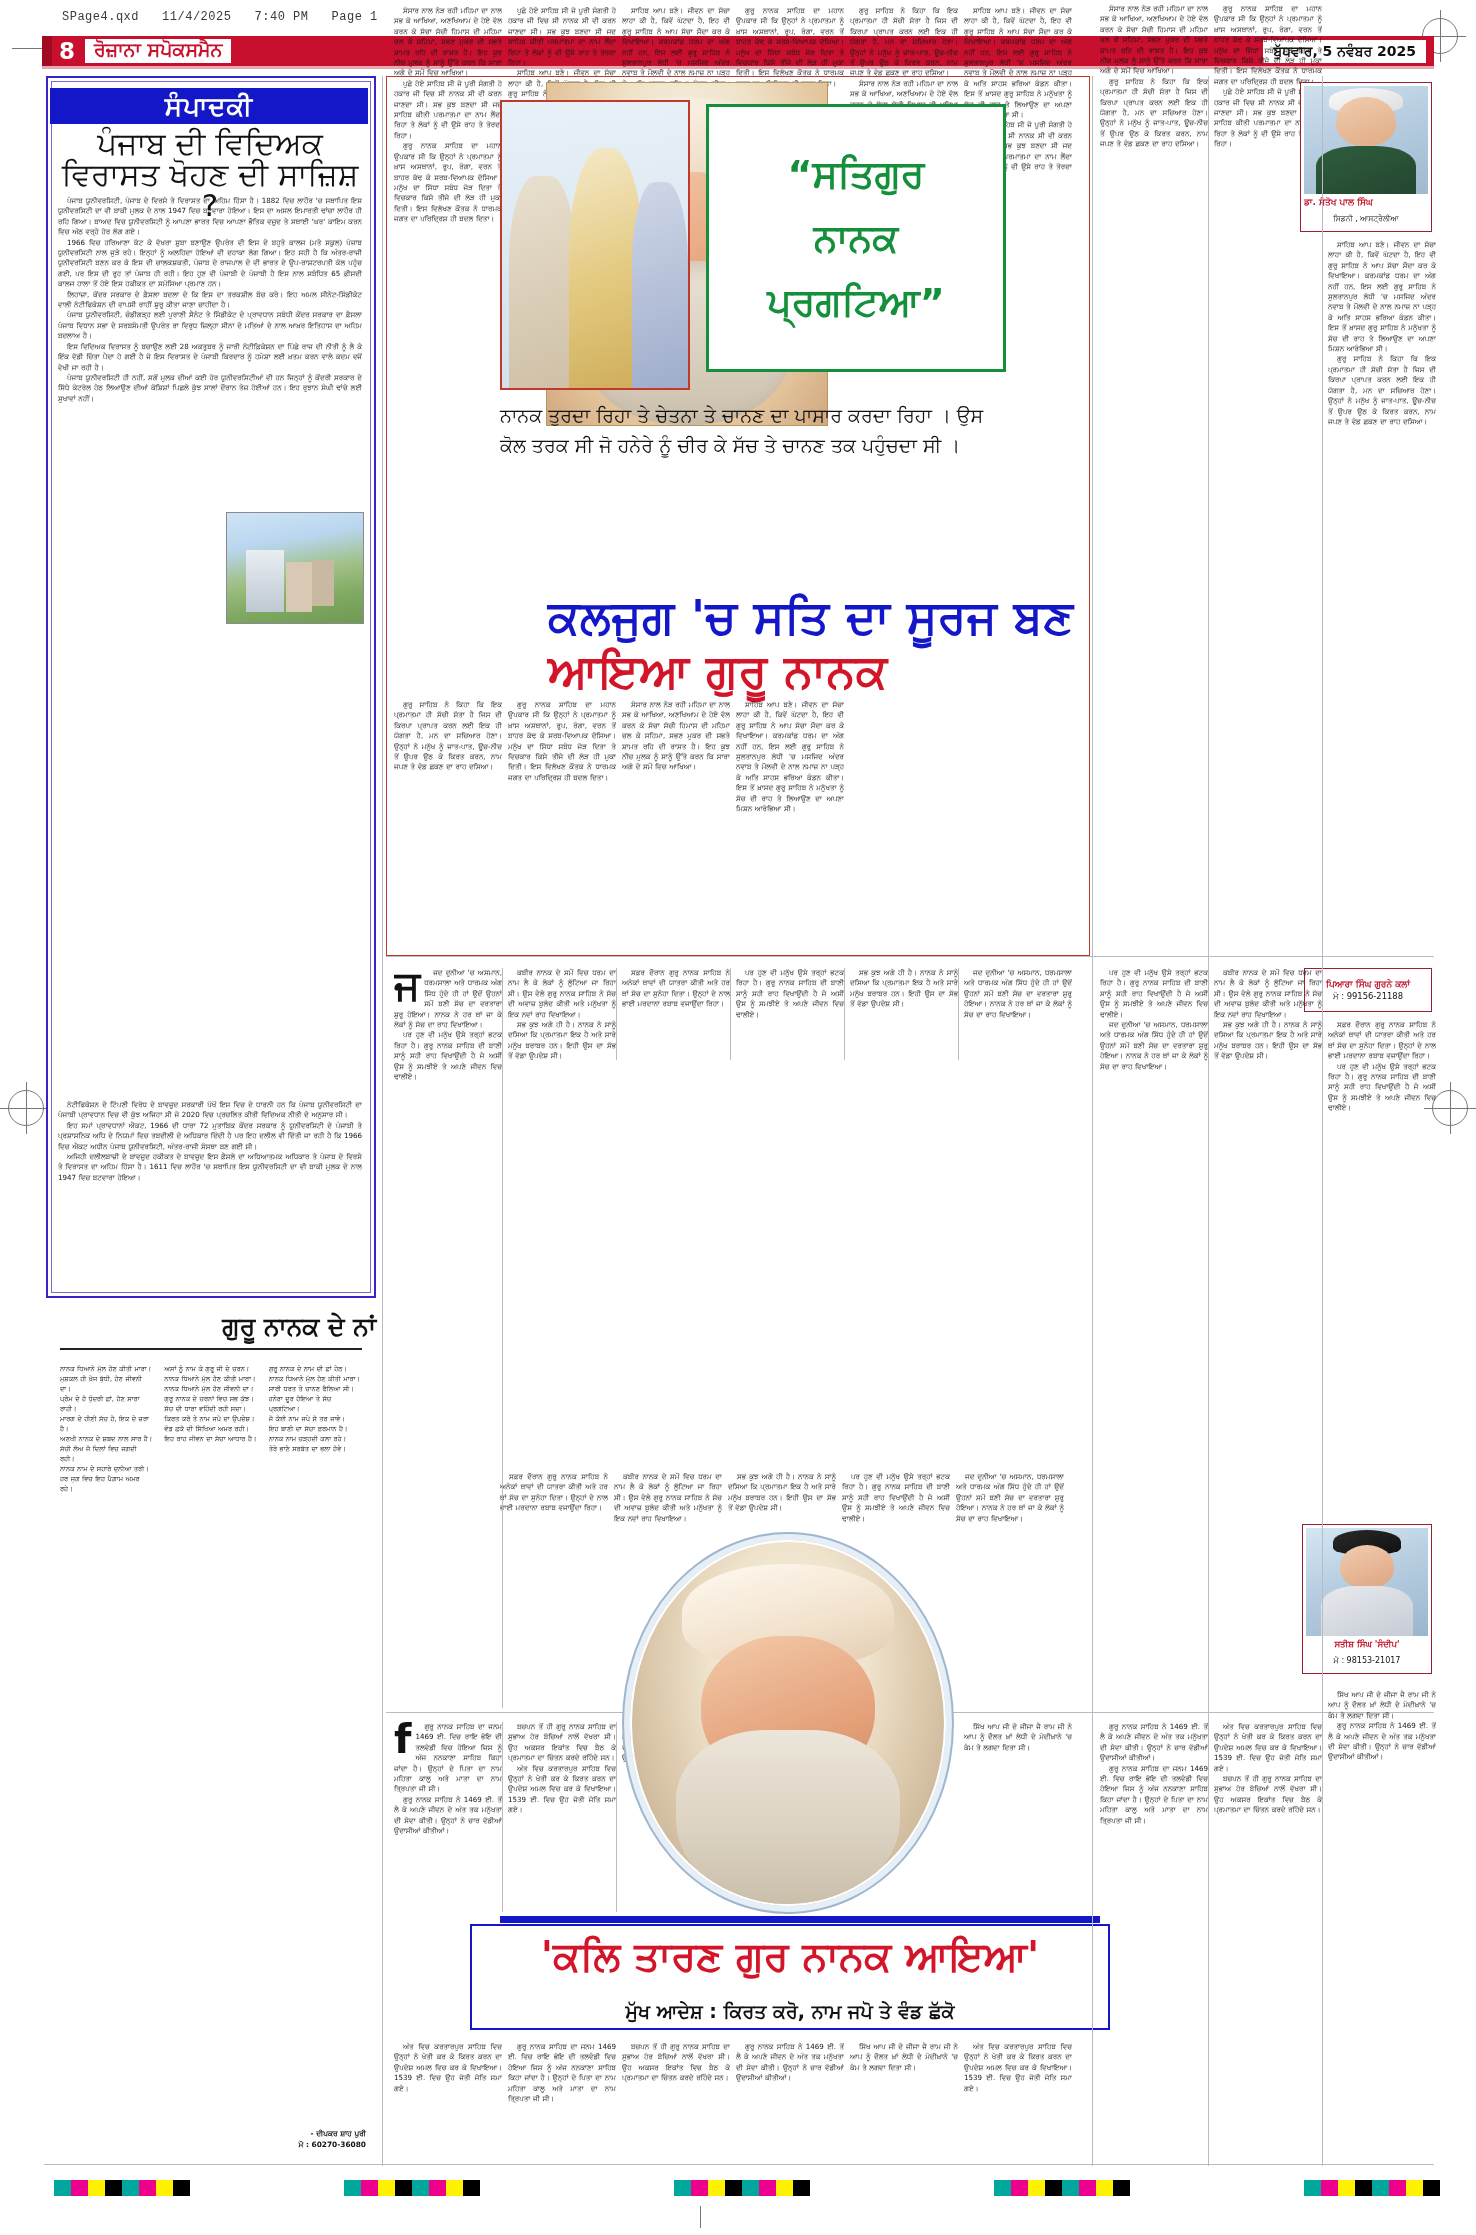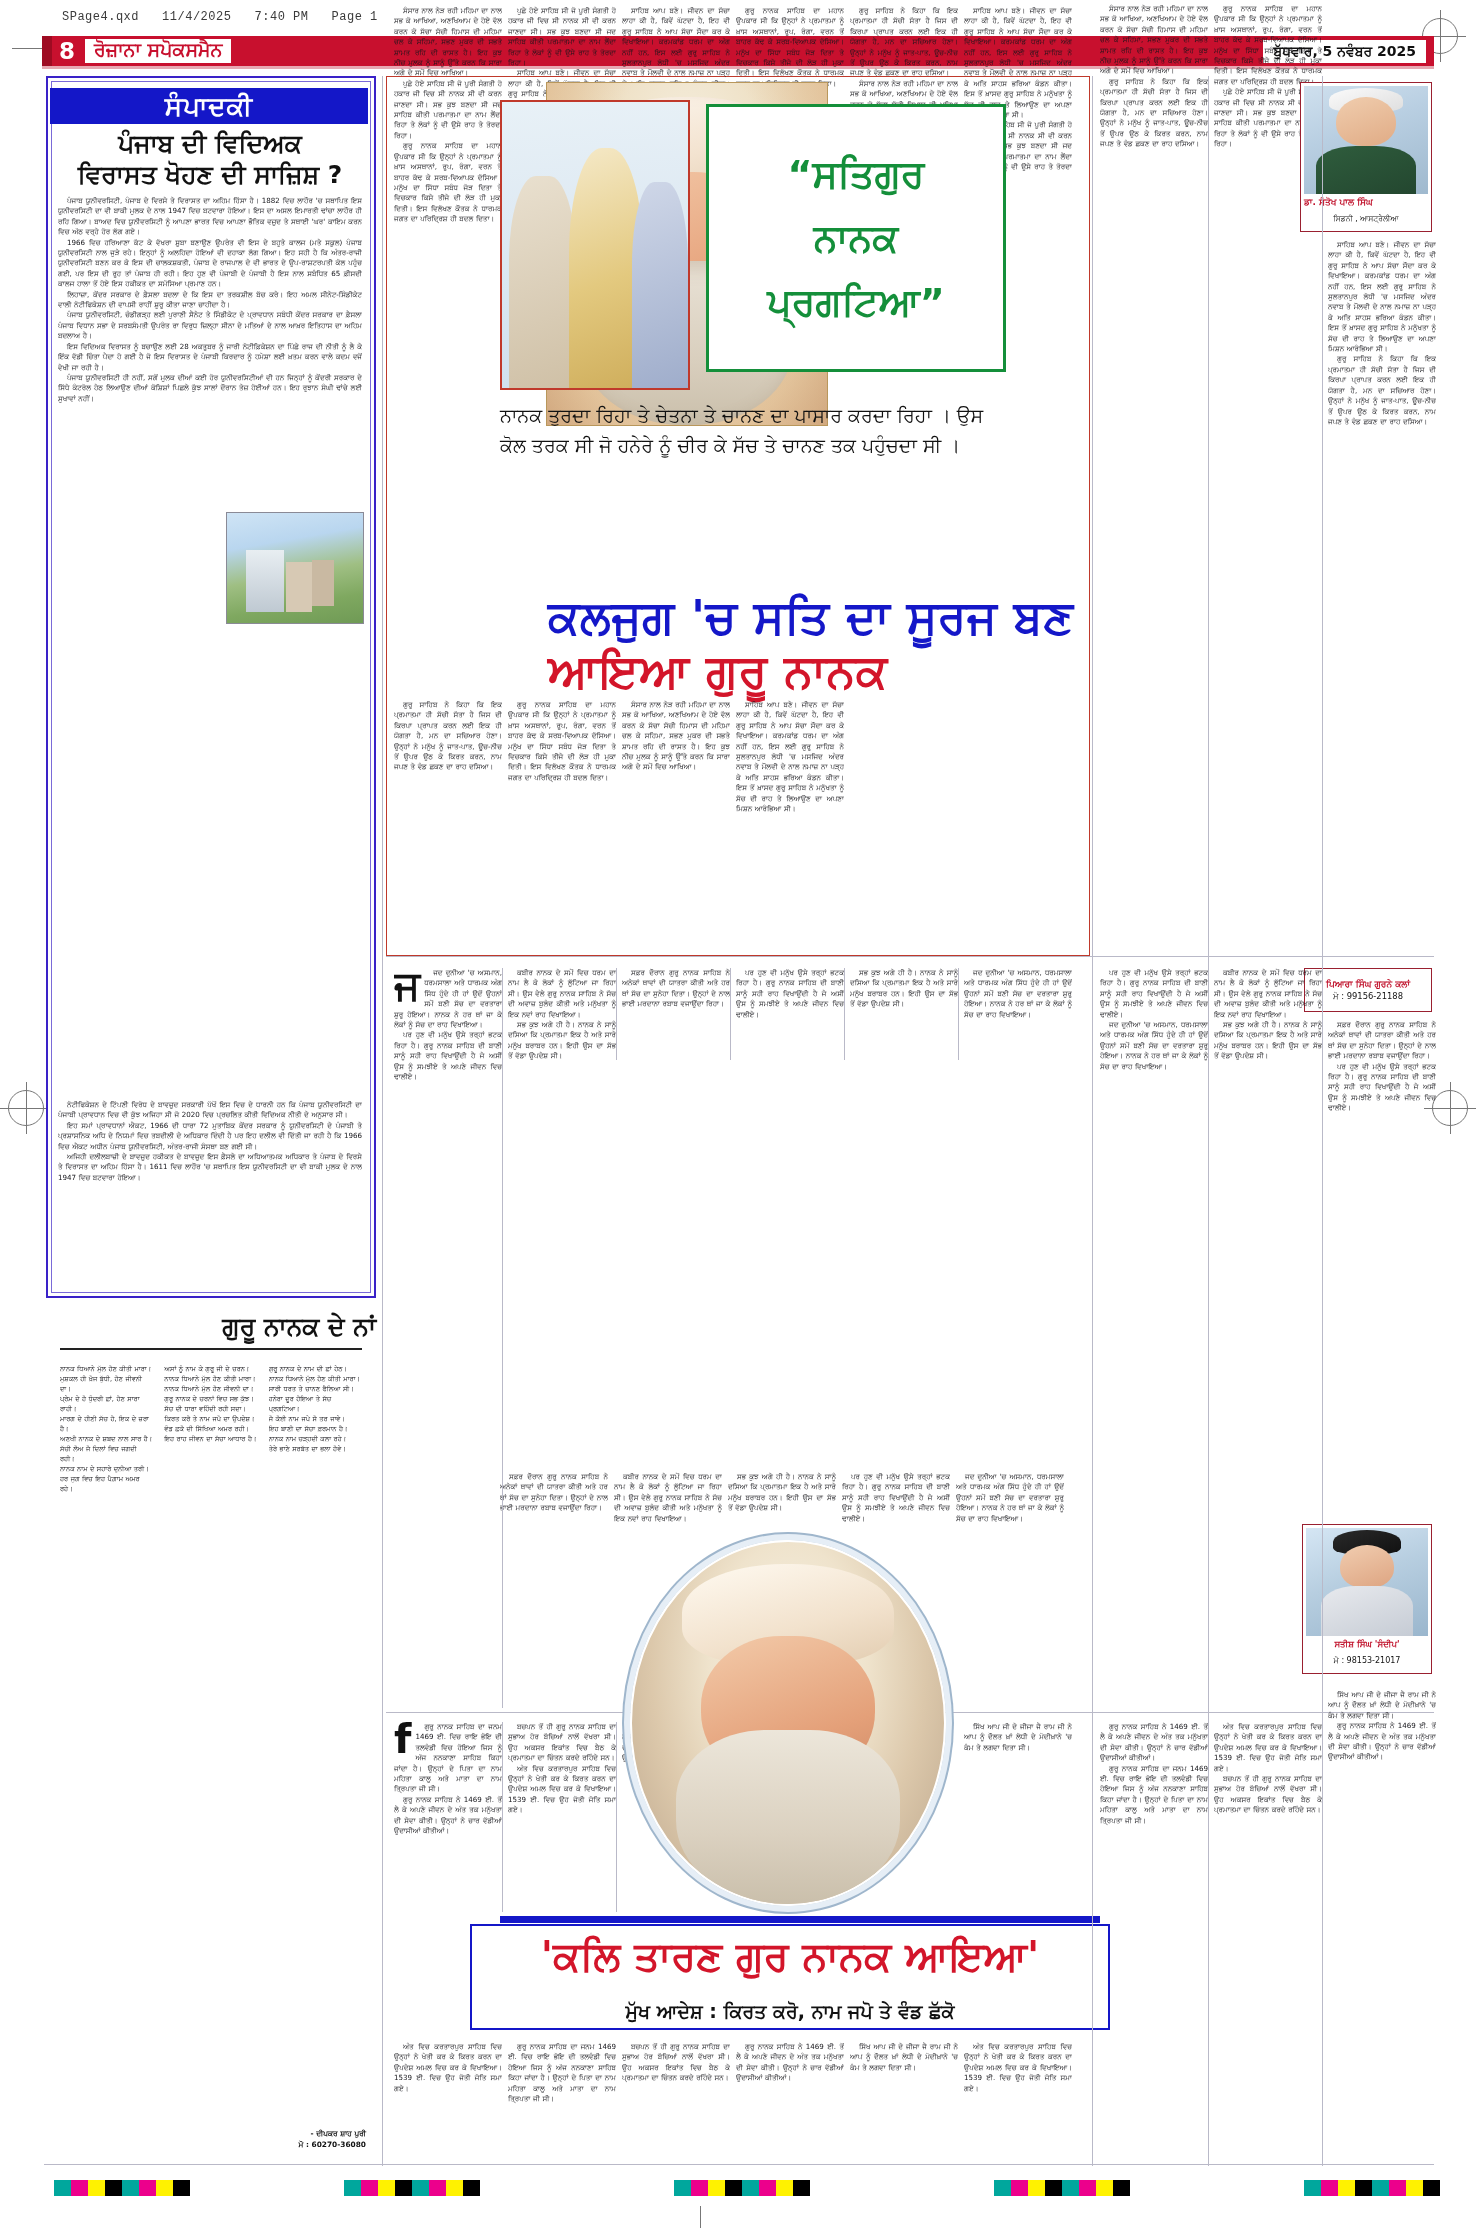--- a/index.html
+++ b/index.html
@@ -56,21 +56,21 @@
     border:2px solid #3a22c8;background:#ffffff;box-sizing:border-box;
   }
   .edit-inner{position:absolute;left:3px;top:3px;right:3px;bottom:3px;border:1px solid #7a6ad8;box-sizing:border-box;}
   .edit-banner{
     position:absolute;left:50px;top:88px;width:318px;height:36px;
     background:#1417c8;color:#ffffff;font-size:26px;font-weight:bold;
     display:flex;align-items:center;justify-content:center;letter-spacing:1px;
   }
   .edit-head{
     position:absolute;left:52px;top:128px;width:316px;
-    text-align:center;color:#111;font-size:25px;font-weight:bold;line-height:31px;
+    text-align:center;color:#111;font-size:31px;font-weight:normal;line-height:31px;
   }
   .edit-body{position:absolute;left:58px;top:196px;width:304px;height:900px;}
   .edit-photo{
     position:absolute;left:226px;top:512px;width:136px;height:110px;
     background:linear-gradient(170deg,#cfe4f5 0%,#b9d6ef 28%,#9fbf83 55%,#7fa860 78%,#6f9a55 100%);
     border:1px solid #8a8a96;
   }
   .edit-photo:after{
     content:"";position:absolute;left:14%;top:34%;width:28%;height:56%;
     background:linear-gradient(180deg,#e8eef2,#bfc9d2);

